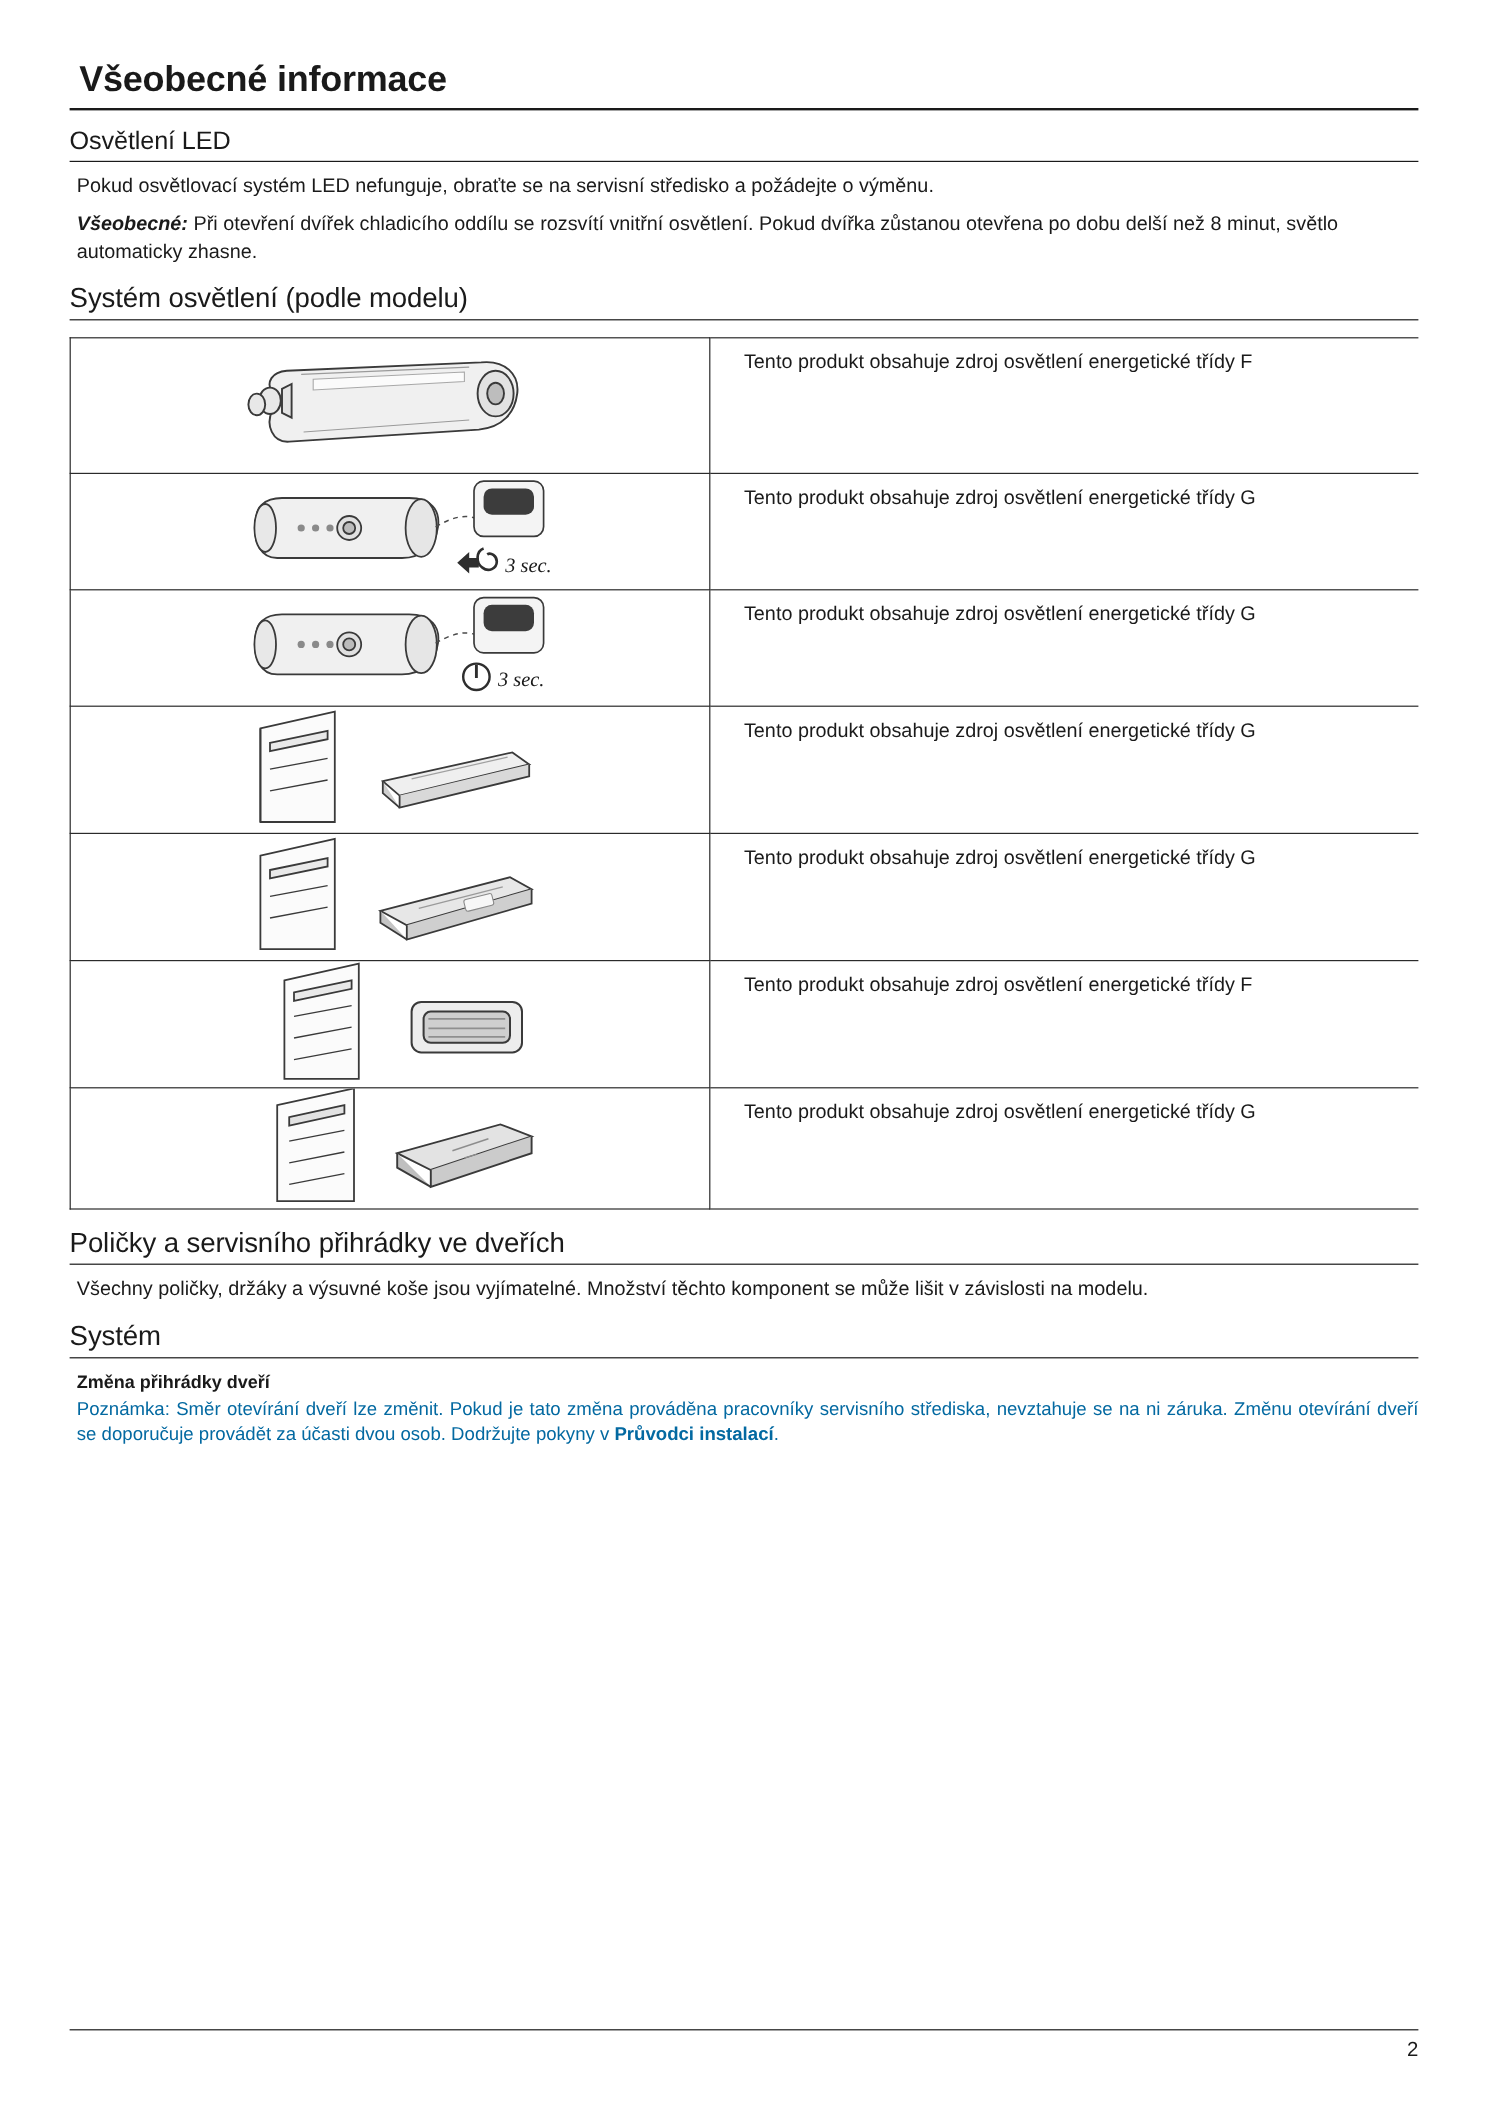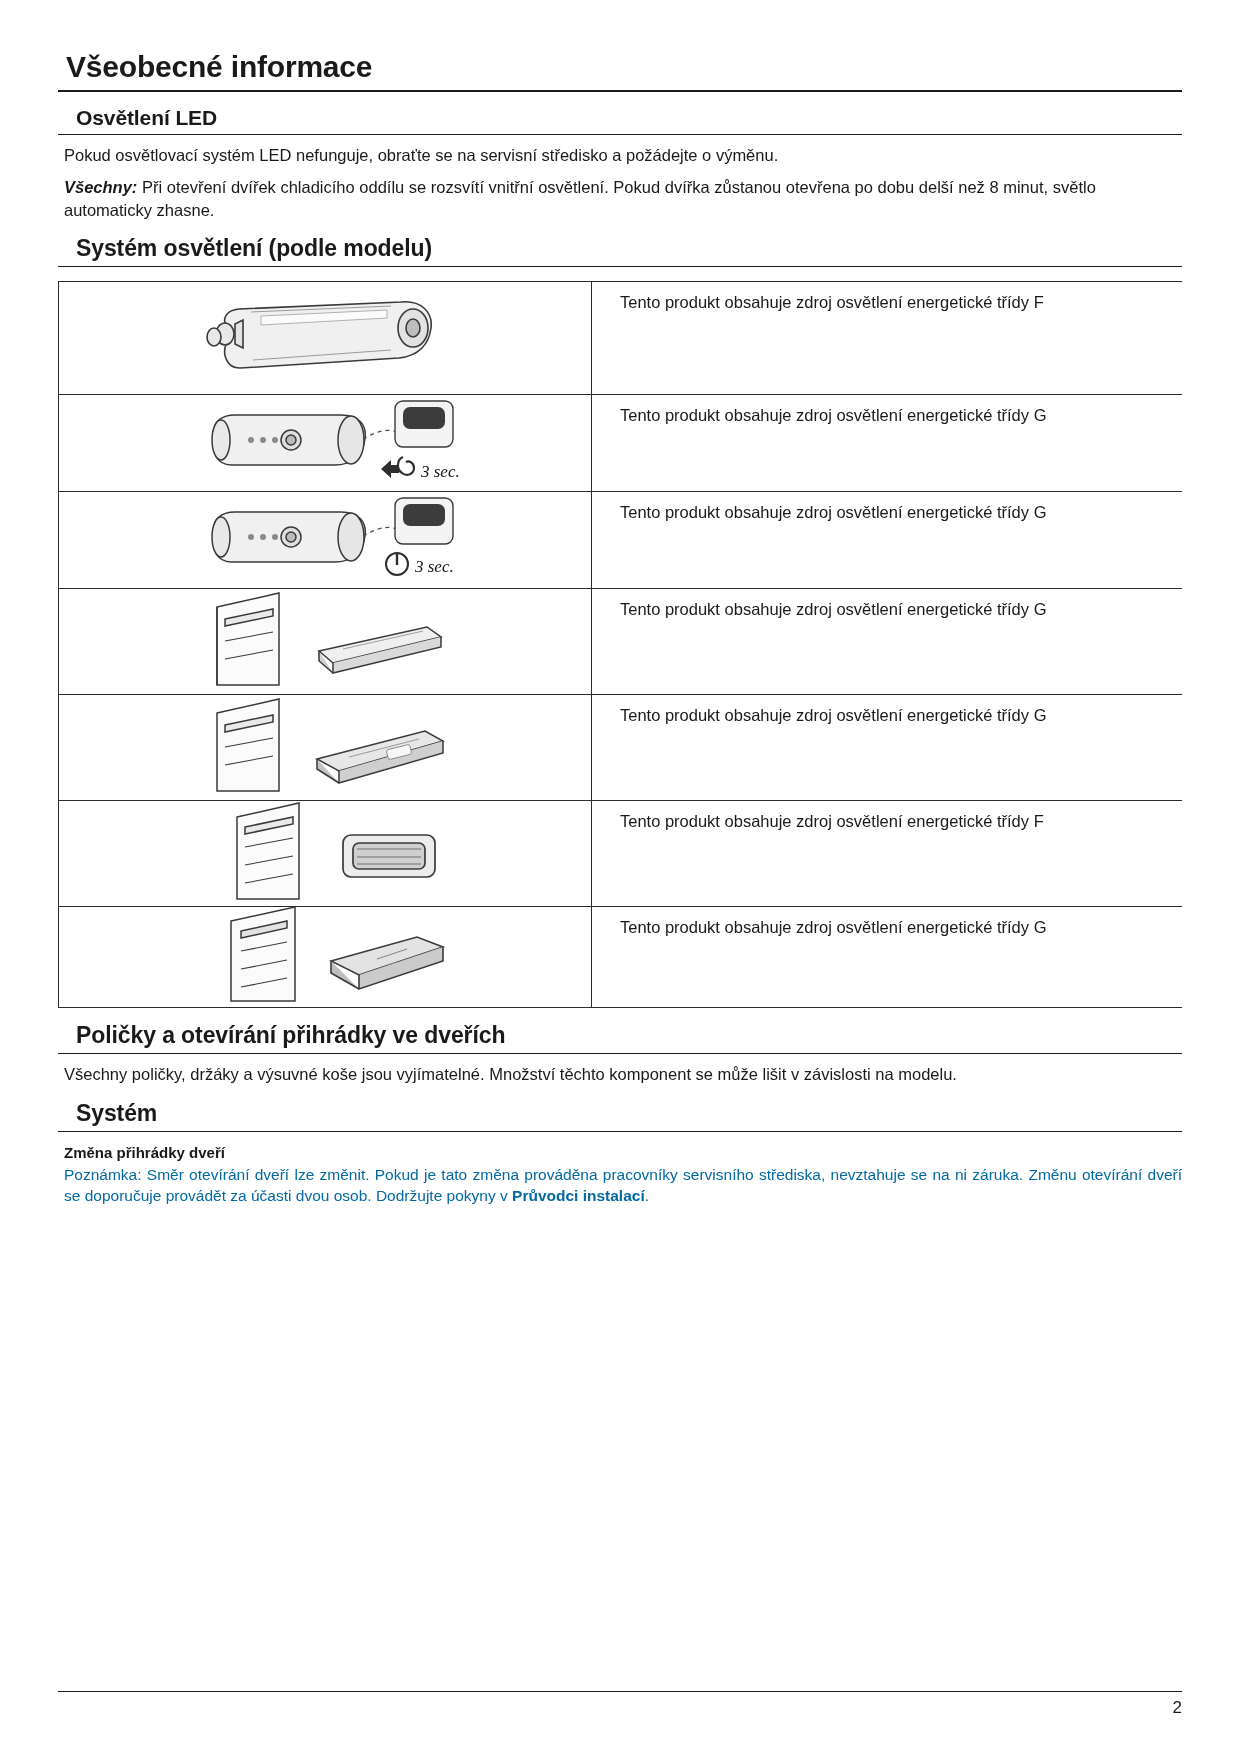--- a/index.html
+++ b/index.html
@@ -69,22 +69,22 @@
   .rule-thick {
     border-top: 2.5px solid #1a1a1a;
     margin-top: 6px;
   }
   .rule-thin {
     border-top: 1.2px solid #1a1a1a;
     margin-top: 4px;
   }
   .h2 {
     font-size: 21px;
-    font-weight: bold;
-    margin: 14px 0 0 18px;
+    font-weight: normal;
+    margin: 14px 0 0 0;
     letter-spacing: -0.1px;
   }
   .h2.big {
     font-size: 23px;
   }
   p.body {
     font-size: 16.5px;
     line-height: 1.38;
     margin: 9px 0 0 6px;
   }
@@ -161,21 +161,21 @@
 <div class="page">
 
 
   <div class="doc-title">Všeobecné informace</div>
   <div class="rule-thick"></div>
 
   <div class="h2">Osvětlení LED</div>
   <div class="rule-thin"></div>
 
   <p class="body">Pokud osvětlovací systém LED nefunguje, obraťte se na servisní středisko a požádejte o výměnu.</p>
-  <p class="body"><span class="em-bold">Všechny:</span><span> Při otevření dvířek chladicího oddílu se rozsvítí vnitřní osvětlení. Pokud dvířka zůstanou otevřena po dobu delší než 8 minut, světlo automaticky zhasne.</span></p>
+  <p class="body"><span class="em-bold">Všeobecné:</span><span> Při otevření dvířek chladicího oddílu se rozsvítí vnitřní osvětlení. Pokud dvířka zůstanou otevřena po dobu delší než 8 minut, světlo automaticky zhasne.</span></p>
 
   <div class="h2 big">Systém osvětlení (podle modelu)</div>
   <div class="rule-thin"></div>
 
   <table class="light-table">
 
     <tbody>
         <tr>
       <td class="img-cell">
         <svg class="fig" width="268" height="112" viewBox="0 0 268 112">
@@ -337,21 +337,21 @@
             <path d="M186 52 L216 42" stroke="#8d8d8d" stroke-width="1.2"></path>
             <path d="M196 58 L206 55" stroke="#8d8d8d" stroke-width="1.2"></path>
           </g>
         </svg>
       </td>
       <td class="txt-cell">Tento produkt obsahuje zdroj osvětlení energetické třídy G</td>
     </tr>
   </tbody>
     </table>
 
-  <div class="h2 big">Poličky a otevírání přihrádky ve dveřích</div>
+  <div class="h2 big">Poličky a servisního přihrádky ve dveřích</div>
   <div class="rule-thin"></div>
   <p class="body">Všechny poličky, držáky a výsuvné koše jsou vyjímatelné. Množství těchto komponent se může lišit v závislosti na modelu.</p>
 
   <div class="h2 big">Systém</div>
   <div class="rule-thin"></div>
   <div class="h3-small">Změna přihrádky dveří</div>
   <p class="note"><span>Poznámka: Směr otevírání dveří lze změnit. Pokud je tato změna prováděna pracovníky servisního střediska, nevztahuje se na ni záruka. Změnu otevírání dveří se doporučuje provádět za účasti dvou osob. Dodržujte pokyny v </span><span class="strong">Průvodci instalací</span><span>.</span></p>
 
   <div class="footer">
     <div class="footer-rule"></div>

